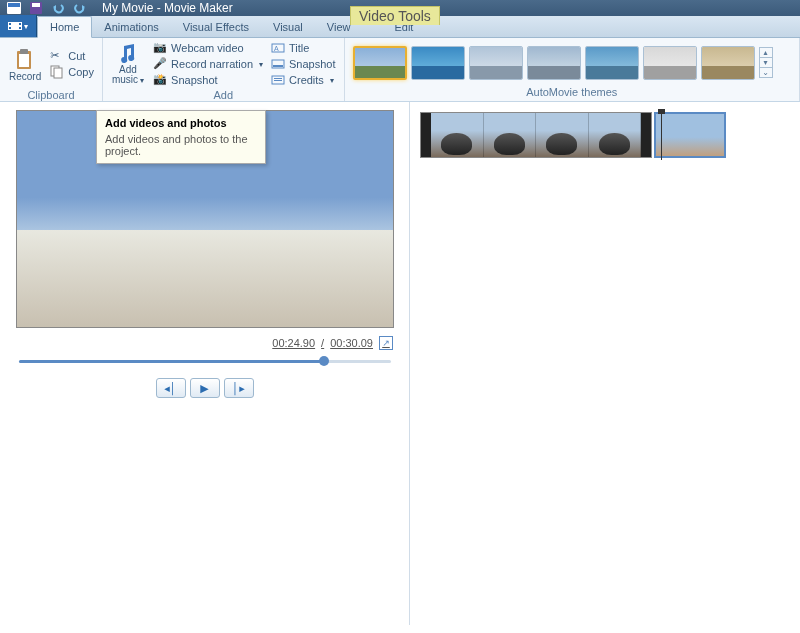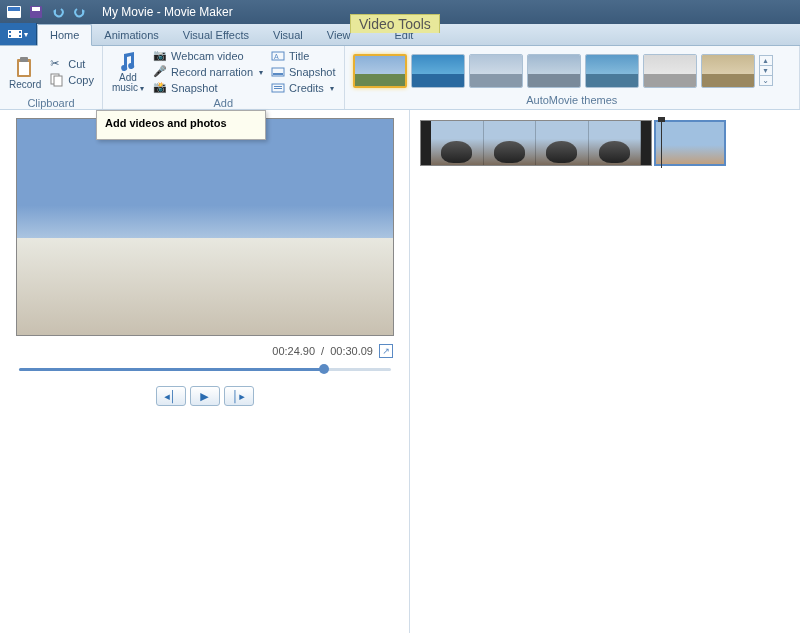--- a/index.html
+++ b/index.html
@@ -1,19 +1,19 @@
 <!DOCTYPE html>
 <html><head>
 <meta charset="utf-8">
 <style>
 * { margin: 0; padding: 0; box-sizing: border-box; font-family: "Segoe UI", Tahoma, sans-serif; }
 body { background: #fff; width: 800px; height: 633px; overflow: hidden; }
 
 
-.titlebar { height: 24px; background: linear-gradient(#4a6a8a, #3b5a7a); display: flex; align-items: center; padding: 0 4px; color: #fff; font-size: 12px; gap: 4px; }
+.titlebar { height: 16px; background: linear-gradient(#4a6a8a, #3b5a7a); display: flex; align-items: center; padding: 0 4px; color: #fff; font-size: 12px; gap: 4px; }
 .qat { display: flex; gap: 2px; align-items: center; }
 .qat-btn { width: 20px; height: 18px; display: flex; align-items: center; justify-content: center; border-radius: 2px; }
 .title-text { margin-left: 8px; flex: 1; }
 
 
 .tabstrip { height: 22px; background: linear-gradient(#d9e6f2, #c4d6e6); display: flex; align-items: flex-end; font-size: 11px; border-bottom: 1px solid #9db8cf; position: relative; }
 .file-btn { background: #2b6cb0; color: #fff; height: 22px; padding: 0 8px; display: flex; align-items: center; gap: 2px; font-size: 11px; border-right: 1px solid #1a4a7a; }
 .tab { padding: 4px 12px; color: #3a5a7a; cursor: pointer; }
 .tab.active { background: #f4f8fc; border: 1px solid #9db8cf; border-bottom: 1px solid #f4f8fc; border-radius: 2px 2px 0 0; margin-bottom: -1px; }
 .context-tab-label { font-size: 14px; background: #e8e89a; padding: 1px 8px; border: 1px solid #c4c466; border-bottom: none; color: #555; }
@@ -43,21 +43,21 @@
 .tooltip { position: absolute; left: 96px; top: 110px; width: 170px; background: #fdfdf0; border: 1px solid #aaa; box-shadow: 2px 2px 4px rgba(0,0,0,0.2); padding: 6px 8px; font-size: 11px; z-index: 100; }
 .tooltip .tt-title { font-weight: bold; margin-bottom: 4px; }
 .tooltip .tt-body { color: #555; }
 
 
 .workspace { display: flex; height: calc(633px - 110px); }
 .preview-pane { width: 410px; border-right: 1px solid #d0dce8; padding: 8px 12px; display: flex; flex-direction: column; align-items: center; }
 .preview-video { width: 378px; height: 218px; background: #7aa0c4; border: 1px solid #888; position: relative; overflow: hidden; }
 .preview-video .clouds { position: absolute; inset: 0; background: linear-gradient(#7aa0d0 40%, #aac4e0 55%, #7aa0d0 60%); }
 .preview-video .birds { position: absolute; bottom: 0; left: 0; right: 0; height: 45%; background: linear-gradient(#e8e8e0, #c8c0b0); }
-.time-row { align-self: flex-end; display: flex; align-items: center; gap: 6px; font-size: 11px; color: #555; margin: 8px 4px 4px 0; }
+.time-row { align-self: flex-end; display: flex; align-items: center; gap: 6px; font-size: 11px; color: #555; margin: 8px 4px 4px 0; text-decoration: underline; }
 .fs-btn { width: 14px; height: 14px; border: 1px solid #5a8ac4; color: #5a8ac4; display: flex; align-items: center; justify-content: center; font-size: 9px; }
 .seekbar { width: 372px; height: 14px; position: relative; display: flex; align-items: center; }
 .seekbar .track { position: absolute; left: 0; right: 0; height: 3px; background: #d0dce8; border-radius: 2px; }
 .seekbar .fill { position: absolute; left: 0; width: 82%; height: 3px; background: #5a8ac4; border-radius: 2px; }
 .seekbar .thumb { position: absolute; left: 82%; width: 10px; height: 10px; background: #5a8ac4; border-radius: 50%; transform: translateX(-50%); }
 .controls { display: flex; gap: 4px; margin-top: 10px; }
 .ctrl-btn { width: 30px; height: 20px; background: linear-gradient(#fff, #e0eaf4); border: 1px solid #9db8cf; border-radius: 3px; display: flex; align-items: center; justify-content: center; color: #2b6cb0; font-size: 11px; }
 .timeline-pane { flex: 1; padding: 10px; }
 .clip-strip { display: flex; gap: 2px; }
 .clip { height: 46px; border: 1px solid #888; position: relative; overflow: hidden; }
@@ -251,20 +251,21 @@
           <div style="border:none;">⌄</div>
         </div>
       </div>
     </div>
     <div class="ribbon-group-label">AutoMovie themes</div>
   </div>
 </div>
 
 <div class="tooltip">
   <div class="tt-title">Add videos and photos</div>
+  <div class="tt-body">Add videos and photos to the project.</div>
 </div>
 
 <div class="workspace">
 
   <div class="preview-pane">
     <div class="preview-video">
       <div class="clouds"></div>
       <div class="birds"></div>
     </div>
     <div class="time-row">

